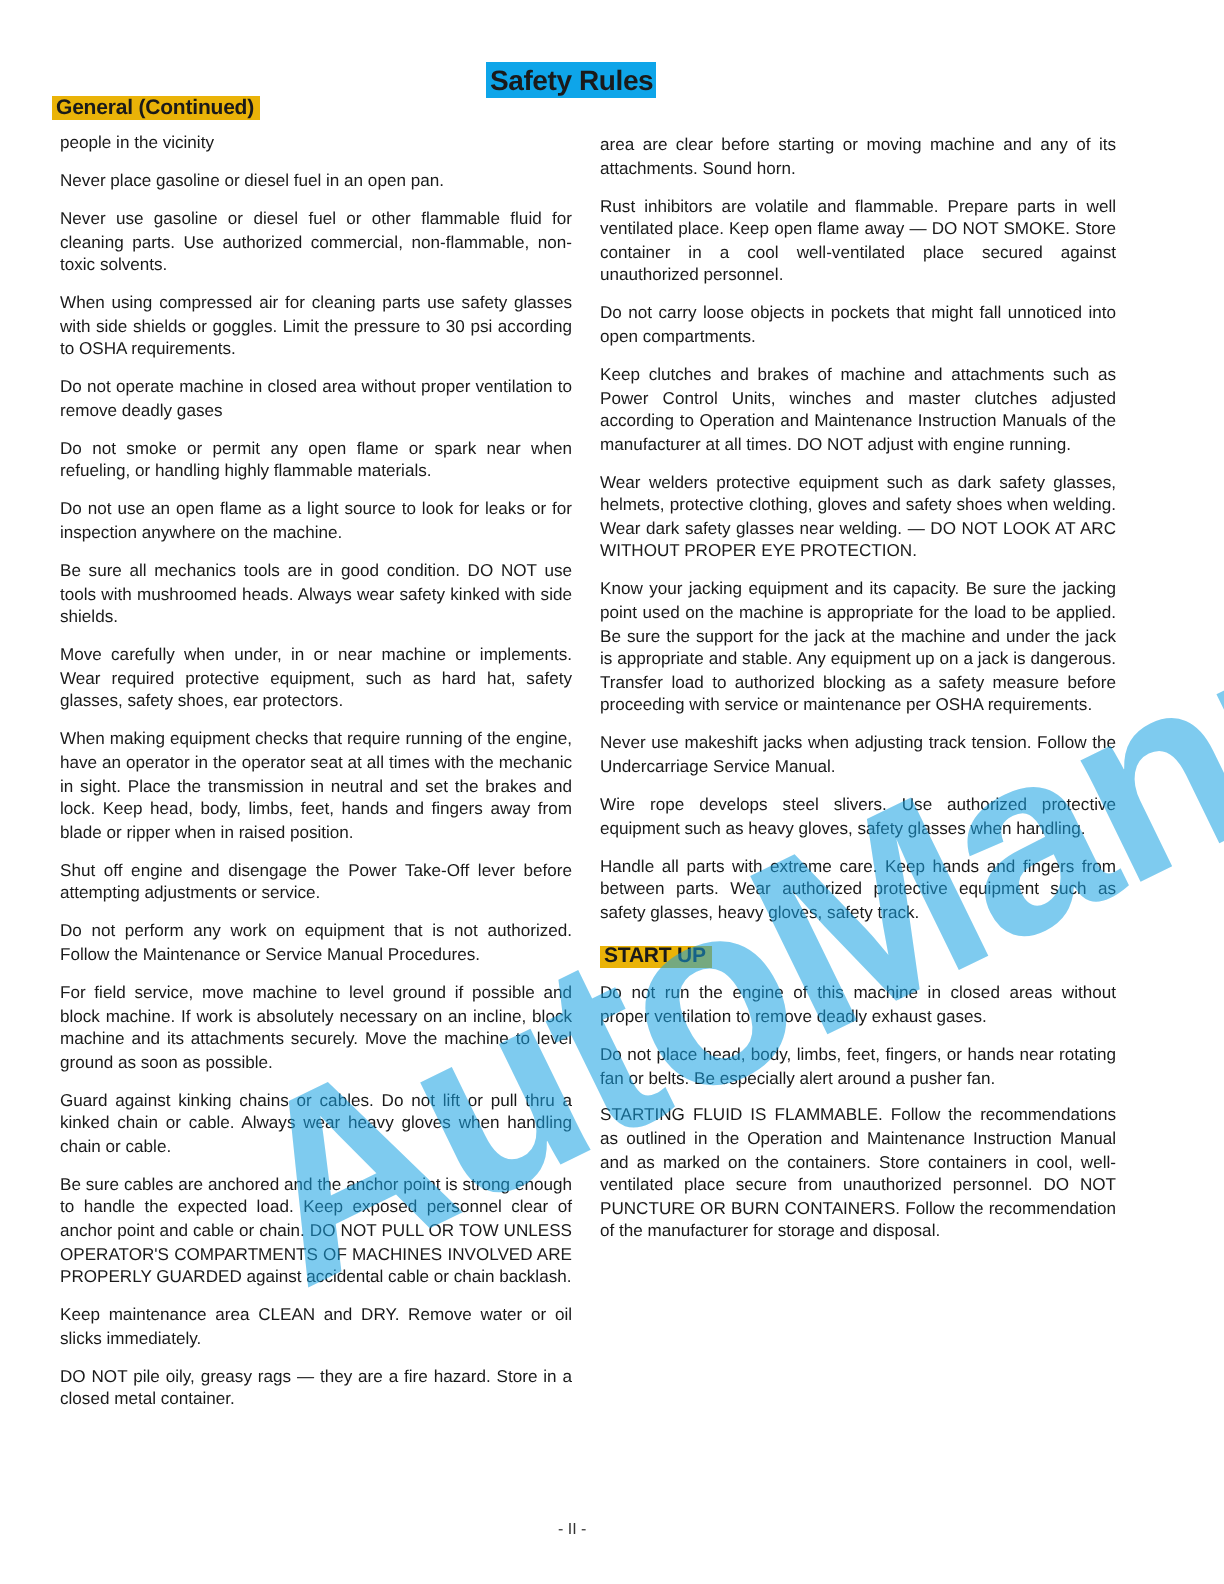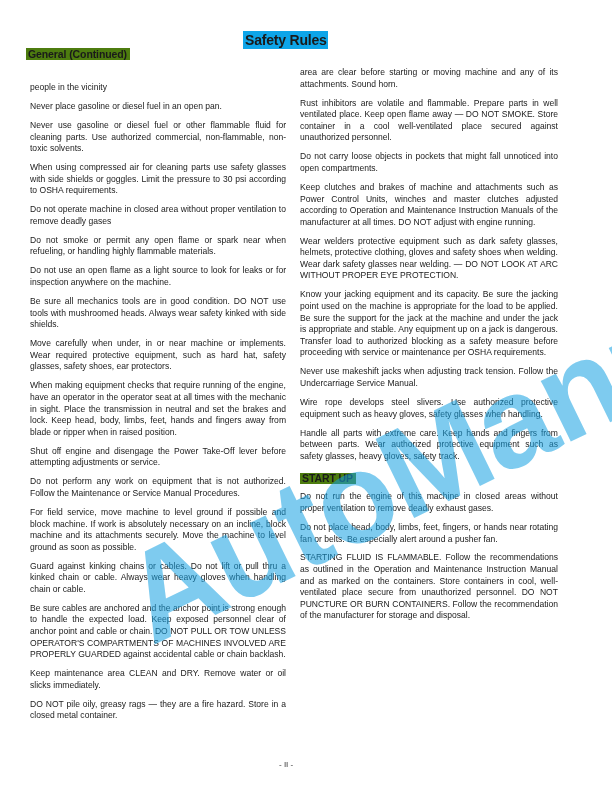--- a/index.html
+++ b/index.html
@@ -6,29 +6,29 @@
   body {
     width: 612px; height: 792px; background: #ffffff; position: relative; overflow: hidden;
     font-family: "Liberation Sans", sans-serif; color: #1a1a1a;
   }
   .page-title {
     position: absolute; left: 243px; top: 31px;
     font-size: 14px; font-weight: bold; background: #0ea5e9; padding: 1px 1px 1px 2px;
     letter-spacing: -0.2px;
   }
   .section-head {
-    font-weight: bold; font-size: 10.5px; background: #4d7c0f; display: inline-block;
+    font-weight: bold; font-size: 10.5px; background: #eab308; display: inline-block;
     padding: 0 3px 0 2px; letter-spacing: -0.1px;
   }
   .gen-head { position: absolute; left: 26px; top: 48px; }
   .col {
     position: absolute; top: 66px; width: 256px;
     font-size: 8.55px; line-height: 11.6px; text-align: justify;
   }
-  .col-left { left: 30px; margin-top: 16px; }
+  .col-left { left: 30px; }
   .col-right { left: 300px; width: 258px; top: 67px; }
   .para { margin: 0 0 7.4px 0; }
   .col-right .section-head { margin: 3px 0 7px 0; font-size: 10.5px; }
   .page-number {
     position: absolute; left: 279px; top: 760px; font-size: 8px; color: #333;
   }
   .watermark {
     position: absolute; left: 90px; top: 290px; width: 540px; height: 220px;
     font-family: "Liberation Sans", sans-serif; font-weight: bold; font-size: 128px;
     color: rgba(20, 160, 225, 0.55); transform: rotate(-26deg); transform-origin: left top;

